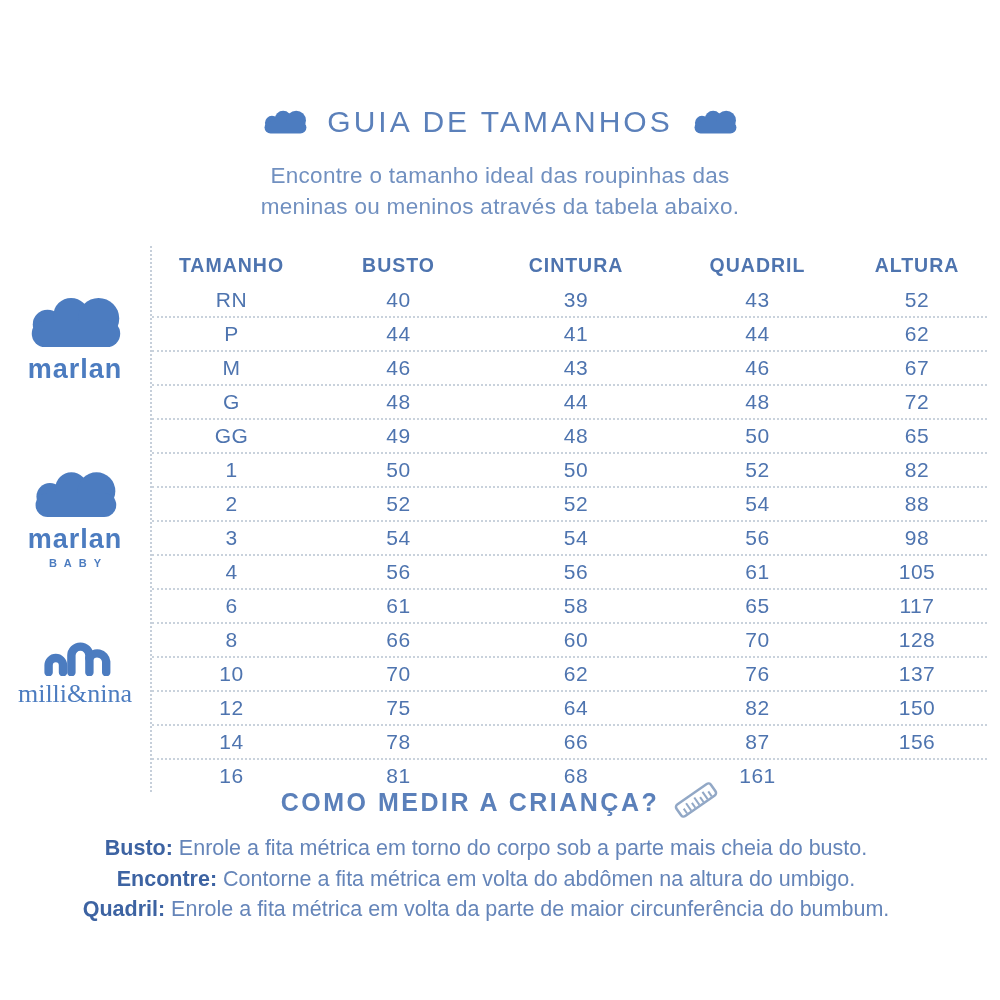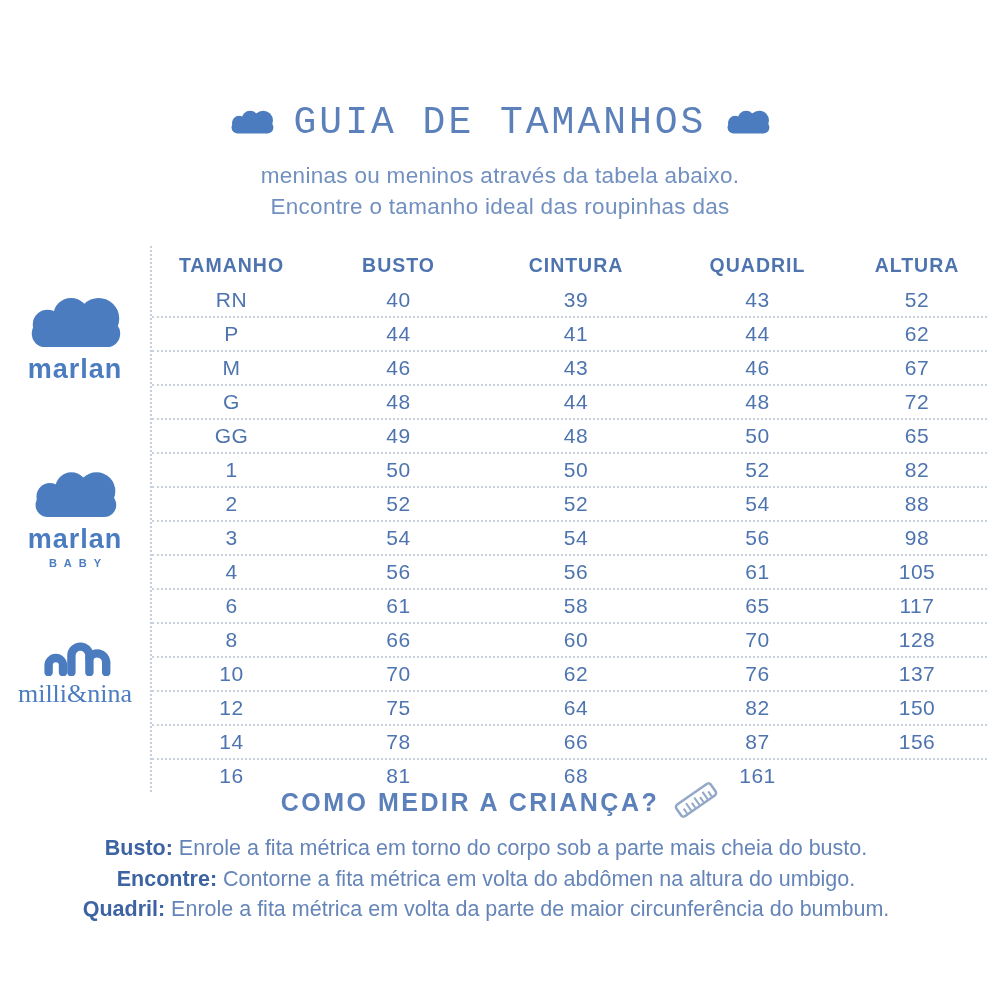--- a/index.html
+++ b/index.html
@@ -6,21 +6,21 @@
   body{
     width:1000px;height:1000px;background:#ffffff;position:relative;
     font-family:"Liberation Sans", sans-serif;overflow:hidden;
   }
   
   .title-row{
     position:absolute;top:100px;left:0;width:1000px;height:44px;
     display:flex;align-items:center;justify-content:center;gap:18px;
   }
   .page-title{
-    font-size:38px;letter-spacing:3px;color:#5b80ba;font-weight:normal;font-family:Liberation Mono, monospace;
+    font-size:30px;letter-spacing:3px;color:#5b80ba;font-weight:normal;
   }
   .cloud-small{width:48px;height:27px;}
   .subtitle{
     position:absolute;top:160px;left:0;width:1000px;text-align:center;
     font-size:22.5px;line-height:31px;color:#7190c0;letter-spacing:0.3px;
   }
   
   .brand{
     position:absolute;left:0;width:150px;display:flex;flex-direction:column;
     align-items:center;
@@ -93,22 +93,22 @@
         <circle cx="22" cy="34" r="15"></circle>
         <circle cx="46" cy="26" r="18"></circle>
         <circle cx="74" cy="29" r="21"></circle>
         <rect x="6" y="31" width="90" height="26" rx="13"></rect>
       </g>
     </svg>
   </span>
 </div>
 
 <div class="subtitle">
+  <span style="display:block">Encontre o tamanho ideal das roupinhas das</span>
   <span style="display:block">meninas ou meninos através da tabela abaixo.</span>
-  <span style="display:block">Encontre o tamanho ideal das roupinhas das</span>
 </div>
 
 <div class="brand brand-marlan">
   <span>
     <svg class="cloud-logo" viewBox="0 0 100 58">
       <g fill="#4c7cc0">
         <circle cx="22" cy="34" r="15"></circle>
         <circle cx="46" cy="25" r="18"></circle>
         <circle cx="74" cy="28" r="21"></circle>
         <rect x="6" y="30" width="90" height="27" rx="13.5"></rect>

